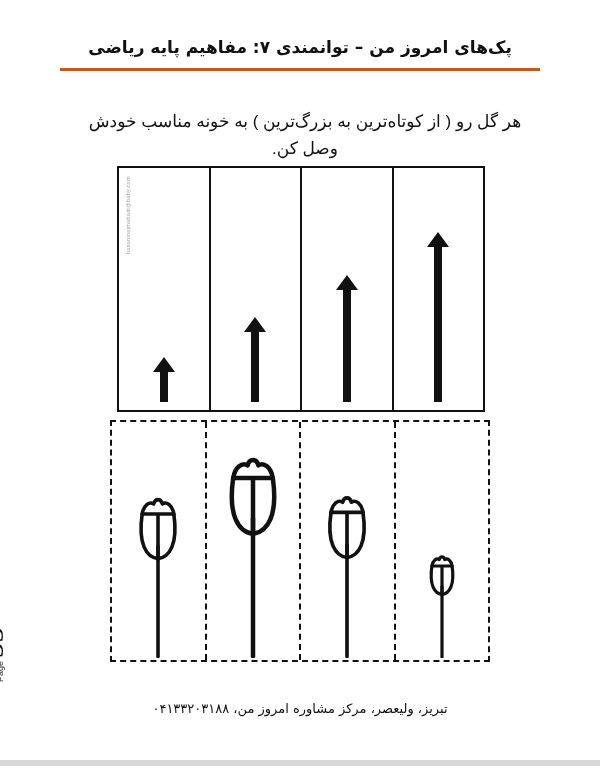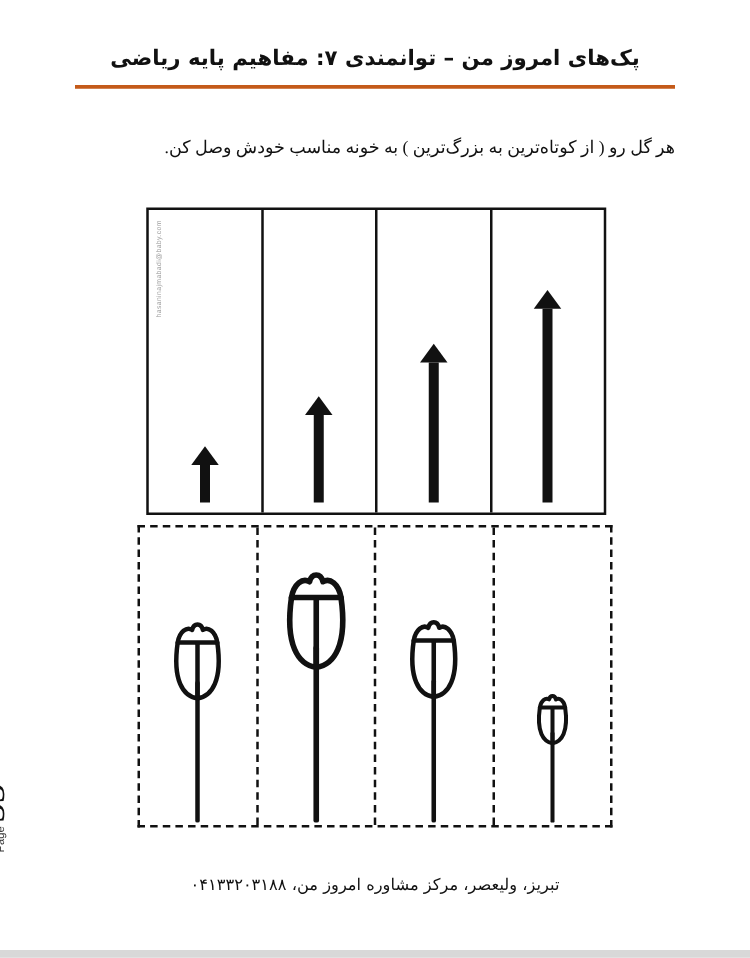--- a/index.html
+++ b/index.html
@@ -44,24 +44,24 @@
     background: #c45a19;
     width: 100%;
   }
 
   
   .instruction {
     position: absolute;
     top: 108px;
     right: 60px;
     width: 470px;
-    text-align: right;
+    text-align: center;
     direction: rtl;
-    font-family: Liberation Serif, serif;
-    font-size: 14px;
+    font-family: Liberation Sans, sans-serif;
+    font-size: 17px;
     color: #111111;
     line-height: 1.6;
   }
 
   
   .arrow-panel {
     position: absolute;
     top: 166px;
     left: 117px;
     width: 368px;

